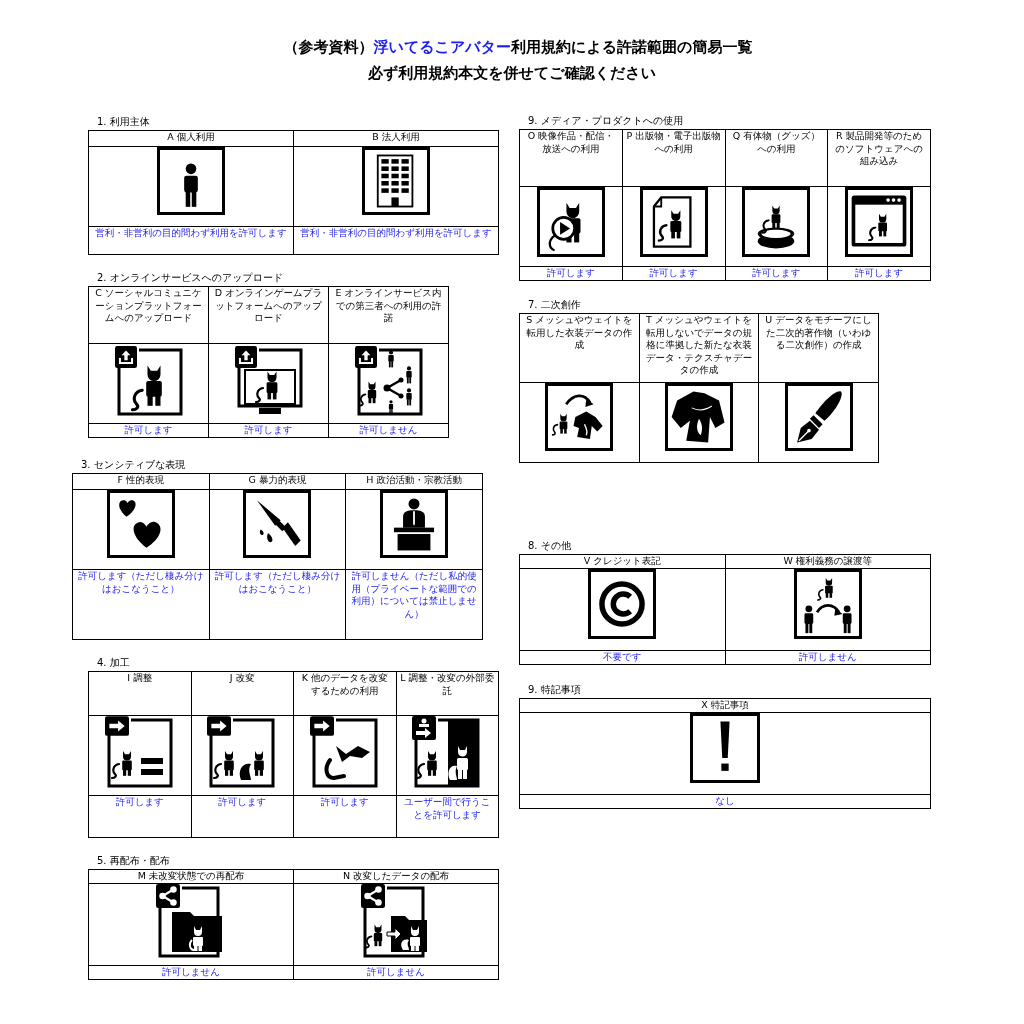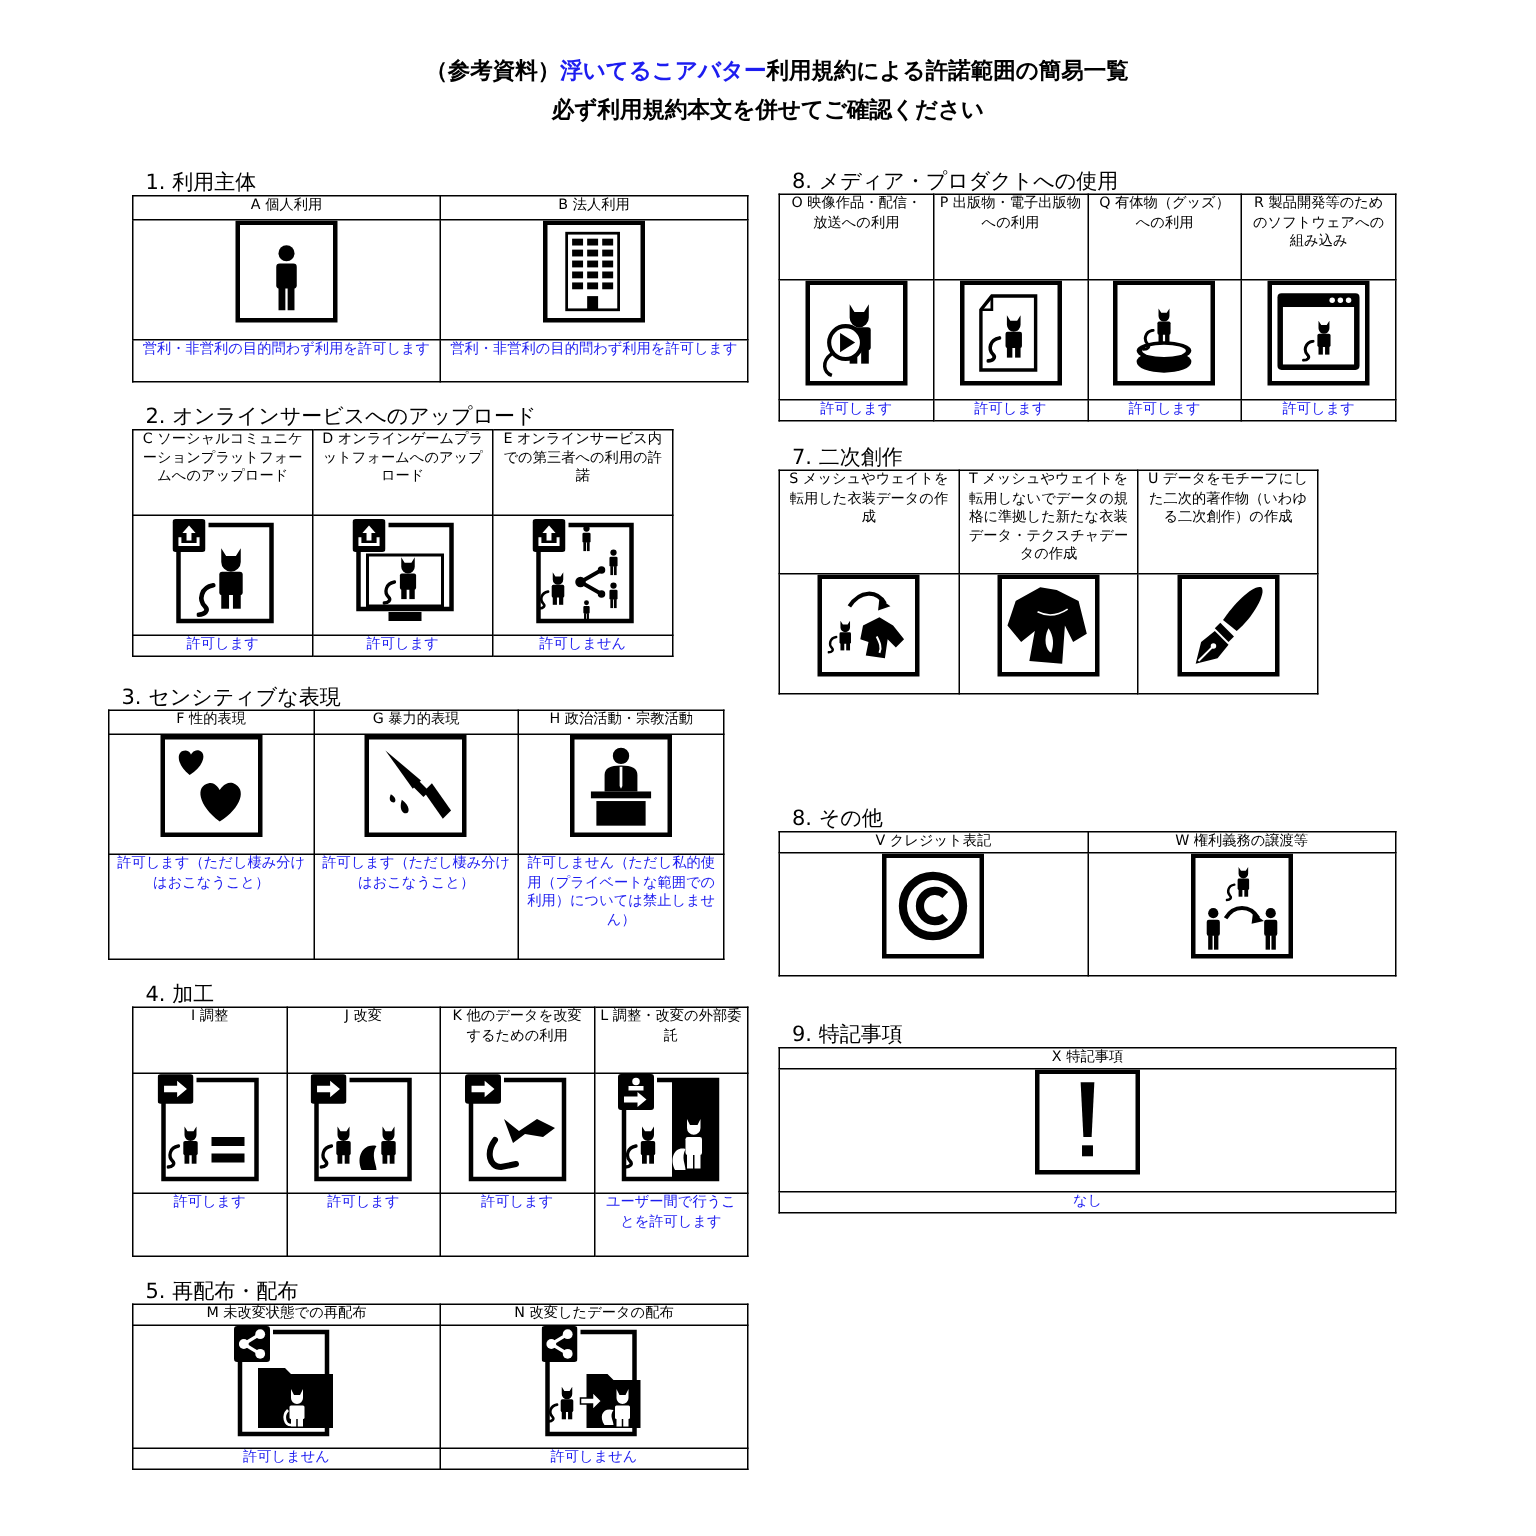--- a/index.html
+++ b/index.html
@@ -3,21 +3,21 @@
 <meta charset="utf-8">
 <style>
   * { box-sizing: border-box; margin: 0; padding: 0; }
   html, body { width: 1024px; height: 1024px; background: #ffffff; overflow: hidden; }
   body { position: relative; font-family: "DejaVu Sans", "Liberation Sans", sans-serif; color: #000; }
   .title { position: absolute; left: 0; width: 1024px; text-align: center; font-weight: bold; font-size: 15px; line-height: 22px; }
   .title1 { top: 36px; padding-left: 12px; }
   .title2 { top: 62px; }
   .title .hl { color: #1d1df0; }
   .section { position: absolute; }
-  .sec-label { font-size: 14px; line-height: 12px; height: 14px; padding-left: 9px; white-space: nowrap; }
+  .sec-label { font-size: 10px; line-height: 12px; height: 14px; padding-left: 9px; white-space: nowrap; }
   table.grid { border-collapse: collapse; width: 100%; table-layout: fixed; }
   table.grid td { border: 1.5px solid #000; text-align: center; vertical-align: top; font-size: 9.5px; line-height: 12.5px; padding: 0 3px; }
   td.hdr { color: #000; margin-top: 36px; }
   td.icon-cell { vertical-align: middle; padding: 0; }
   td.res { color: #1d1df0; }
   .icon-box { display: inline-block; border: 3px solid #000; background: #fff; position: relative; vertical-align: middle; }
   .icon-box svg { display: block; width: 100%; height: 100%; }
 </style>
 </head>
 <body>
@@ -345,21 +345,21 @@
     </tr>
     <tr style="height:14px;">
       <td class="res">許可しません</td>
       <td class="res">許可しません</td>
     </tr>
   </tbody>
     </table>
 </div>
 
 <div class="section" style="left:519px; top:115px; width:412px;">
-  <div class="sec-label">8. メディア・プロダクトへの使用</div>
+  <div class="sec-label">9. メディア・プロダクトへの使用</div>
   <table class="grid">
     <tbody>
         <tr style="height:57px;">
       <td class="hdr">O 映像作品・配信・放送への利用</td>
       <td class="hdr">P 出版物・電子出版物への利用</td>
       <td class="hdr">Q 有体物（グッズ）への利用</td>
       <td class="hdr">R 製品開発等のためのソフトウェアへの組み込み</td>
     </tr>
     <tr style="height:80px;">
       <td class="icon-cell">
@@ -487,20 +487,24 @@
             <use href="#cat" x="28" y="2" width="14" height="30"></use>
             <use href="#tail" x="22" y="18" width="8" height="14"></use>
             <path d="M22 44 C28 34 40 34 46 44" fill="none" stroke="#000" stroke-width="3"></path>
             <path d="M42 40 L50 46 L41 48 Z" fill="#000"></path>
             <use href="#person" x="6" y="36" width="14" height="32"></use>
             <use href="#person" x="48" y="36" width="14" height="32"></use>
           </svg>
         </div>
       </td>
     </tr>
+    <tr style="height:14px;">
+      <td class="res">不要です</td>
+      <td class="res">許可しません</td>
+    </tr>
   </tbody>
     </table>
 </div>
 
 <div class="section" style="left:519px; top:684px; width:412px;">
   <div class="sec-label">9. 特記事項</div>
   <table class="grid">
     <tbody>
         <tr style="height:14px;">
       <td class="hdr">X 特記事項</td>

